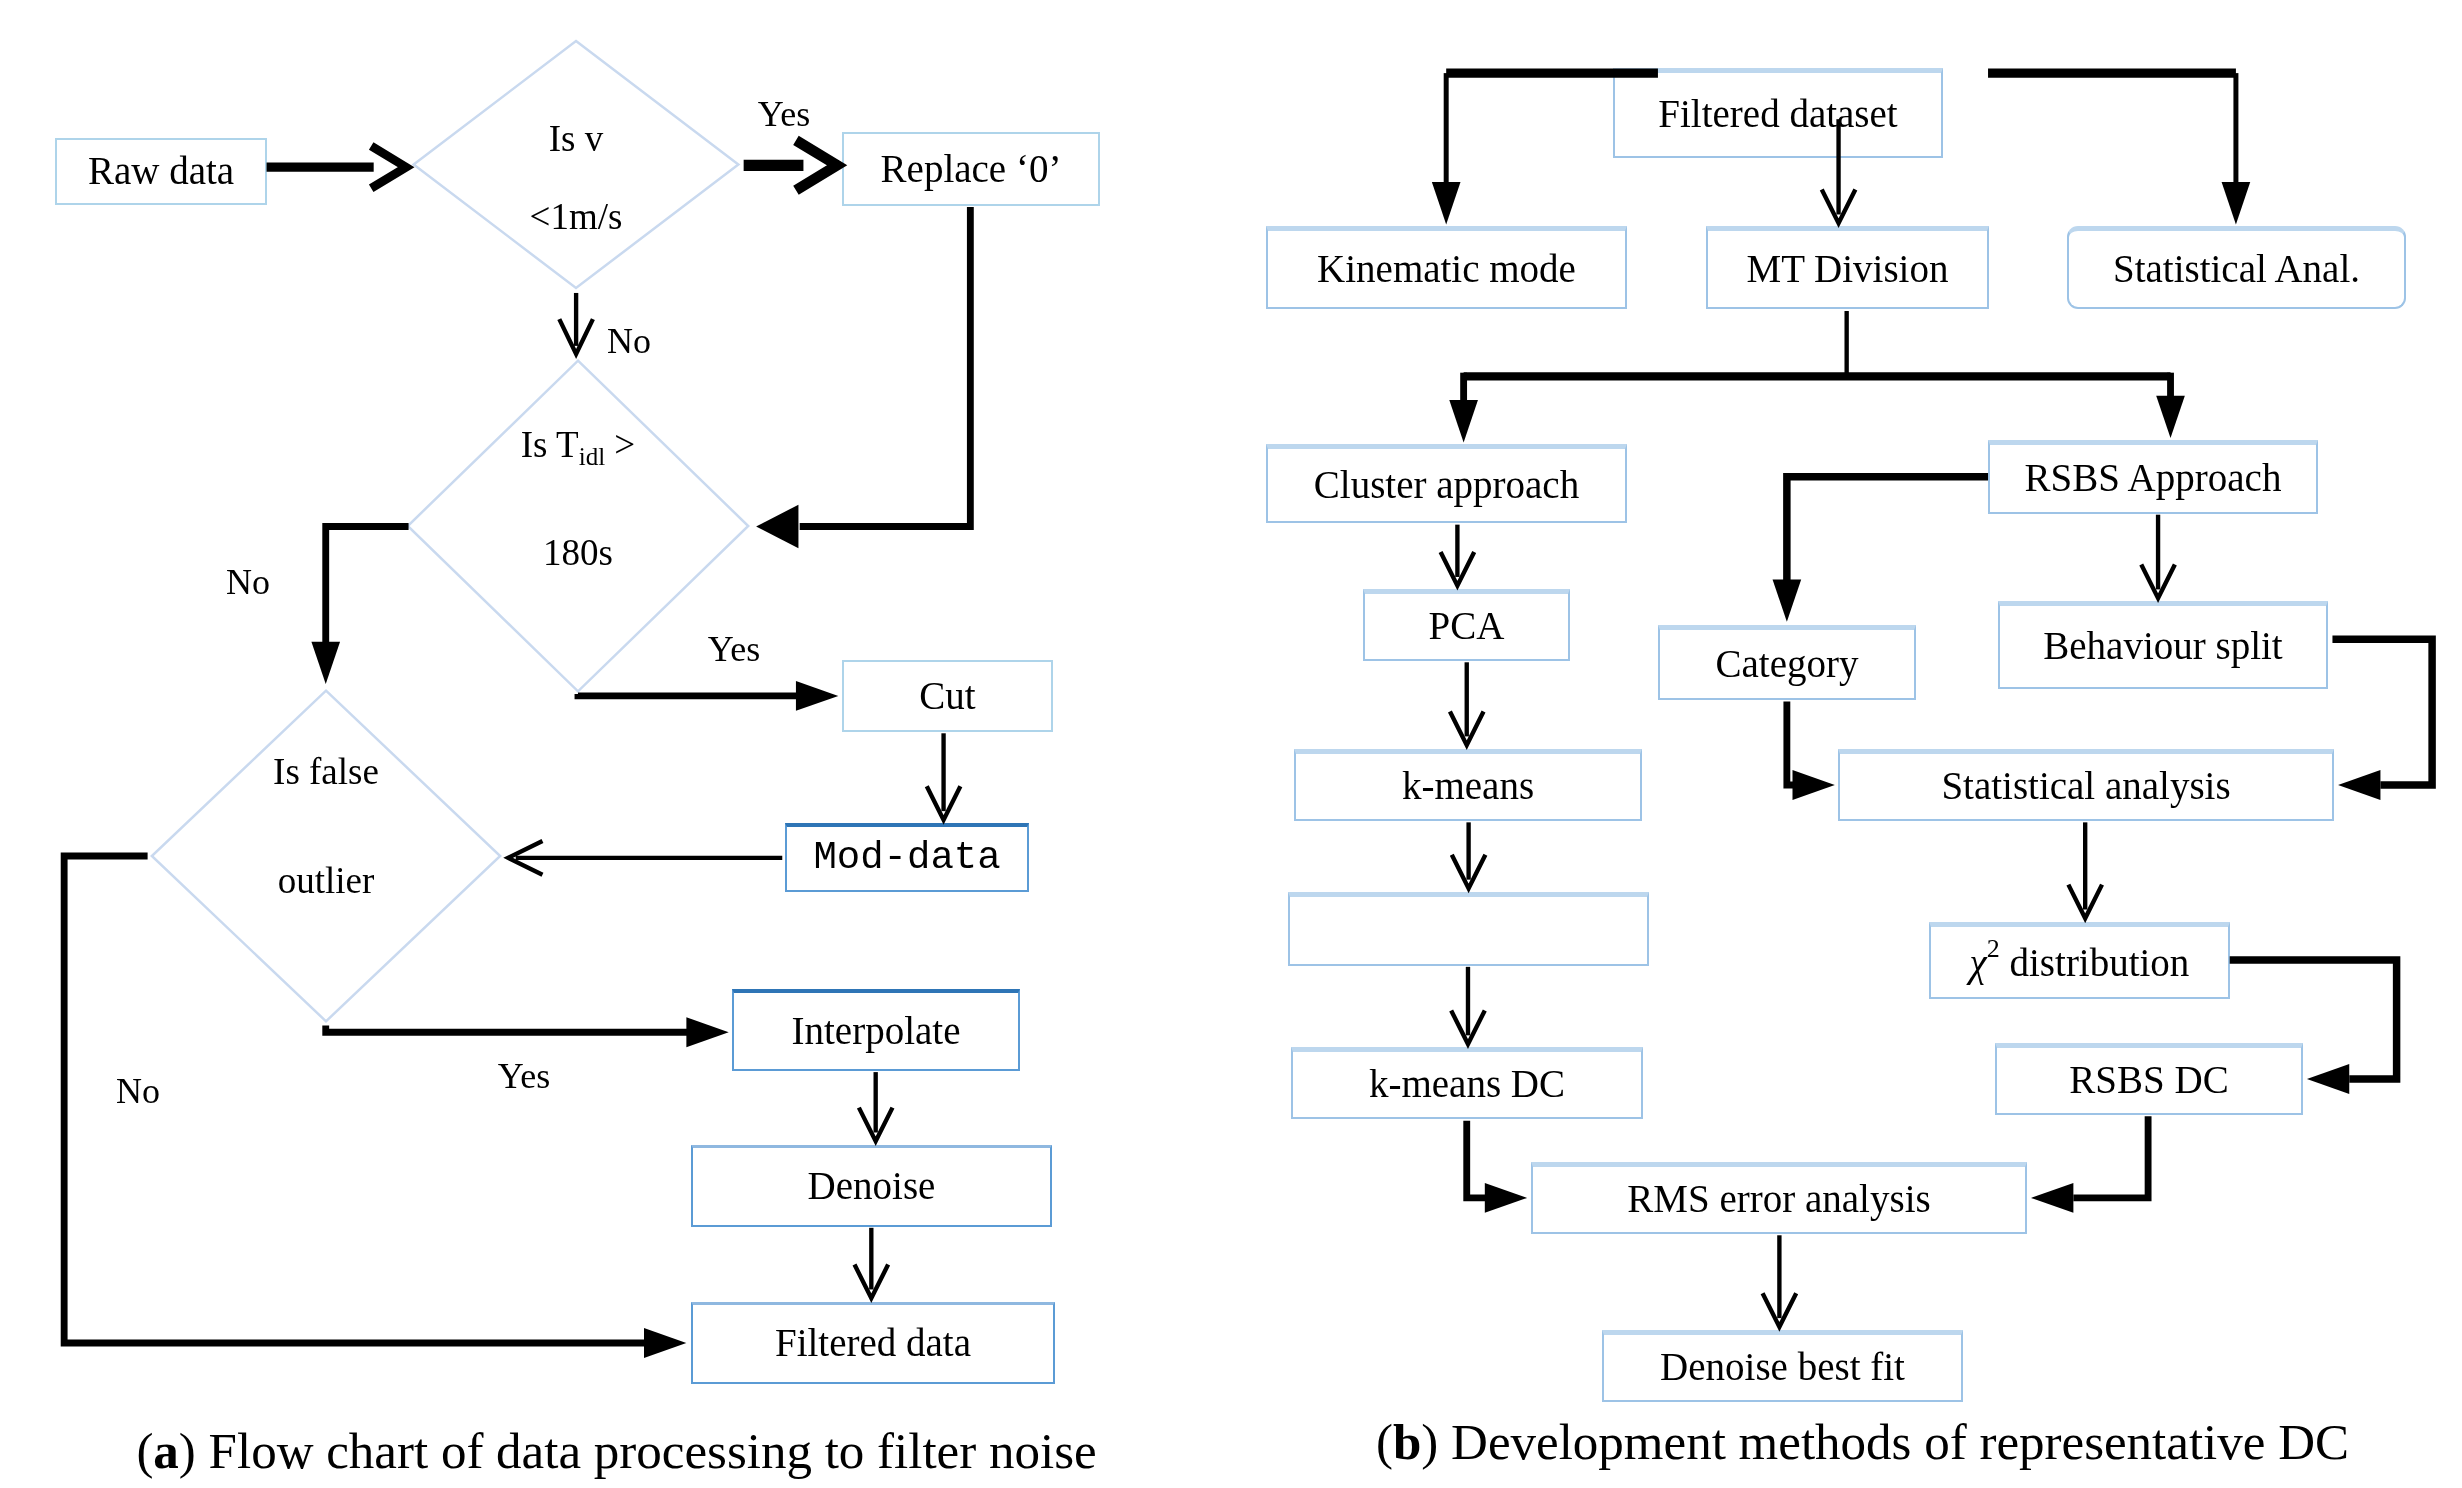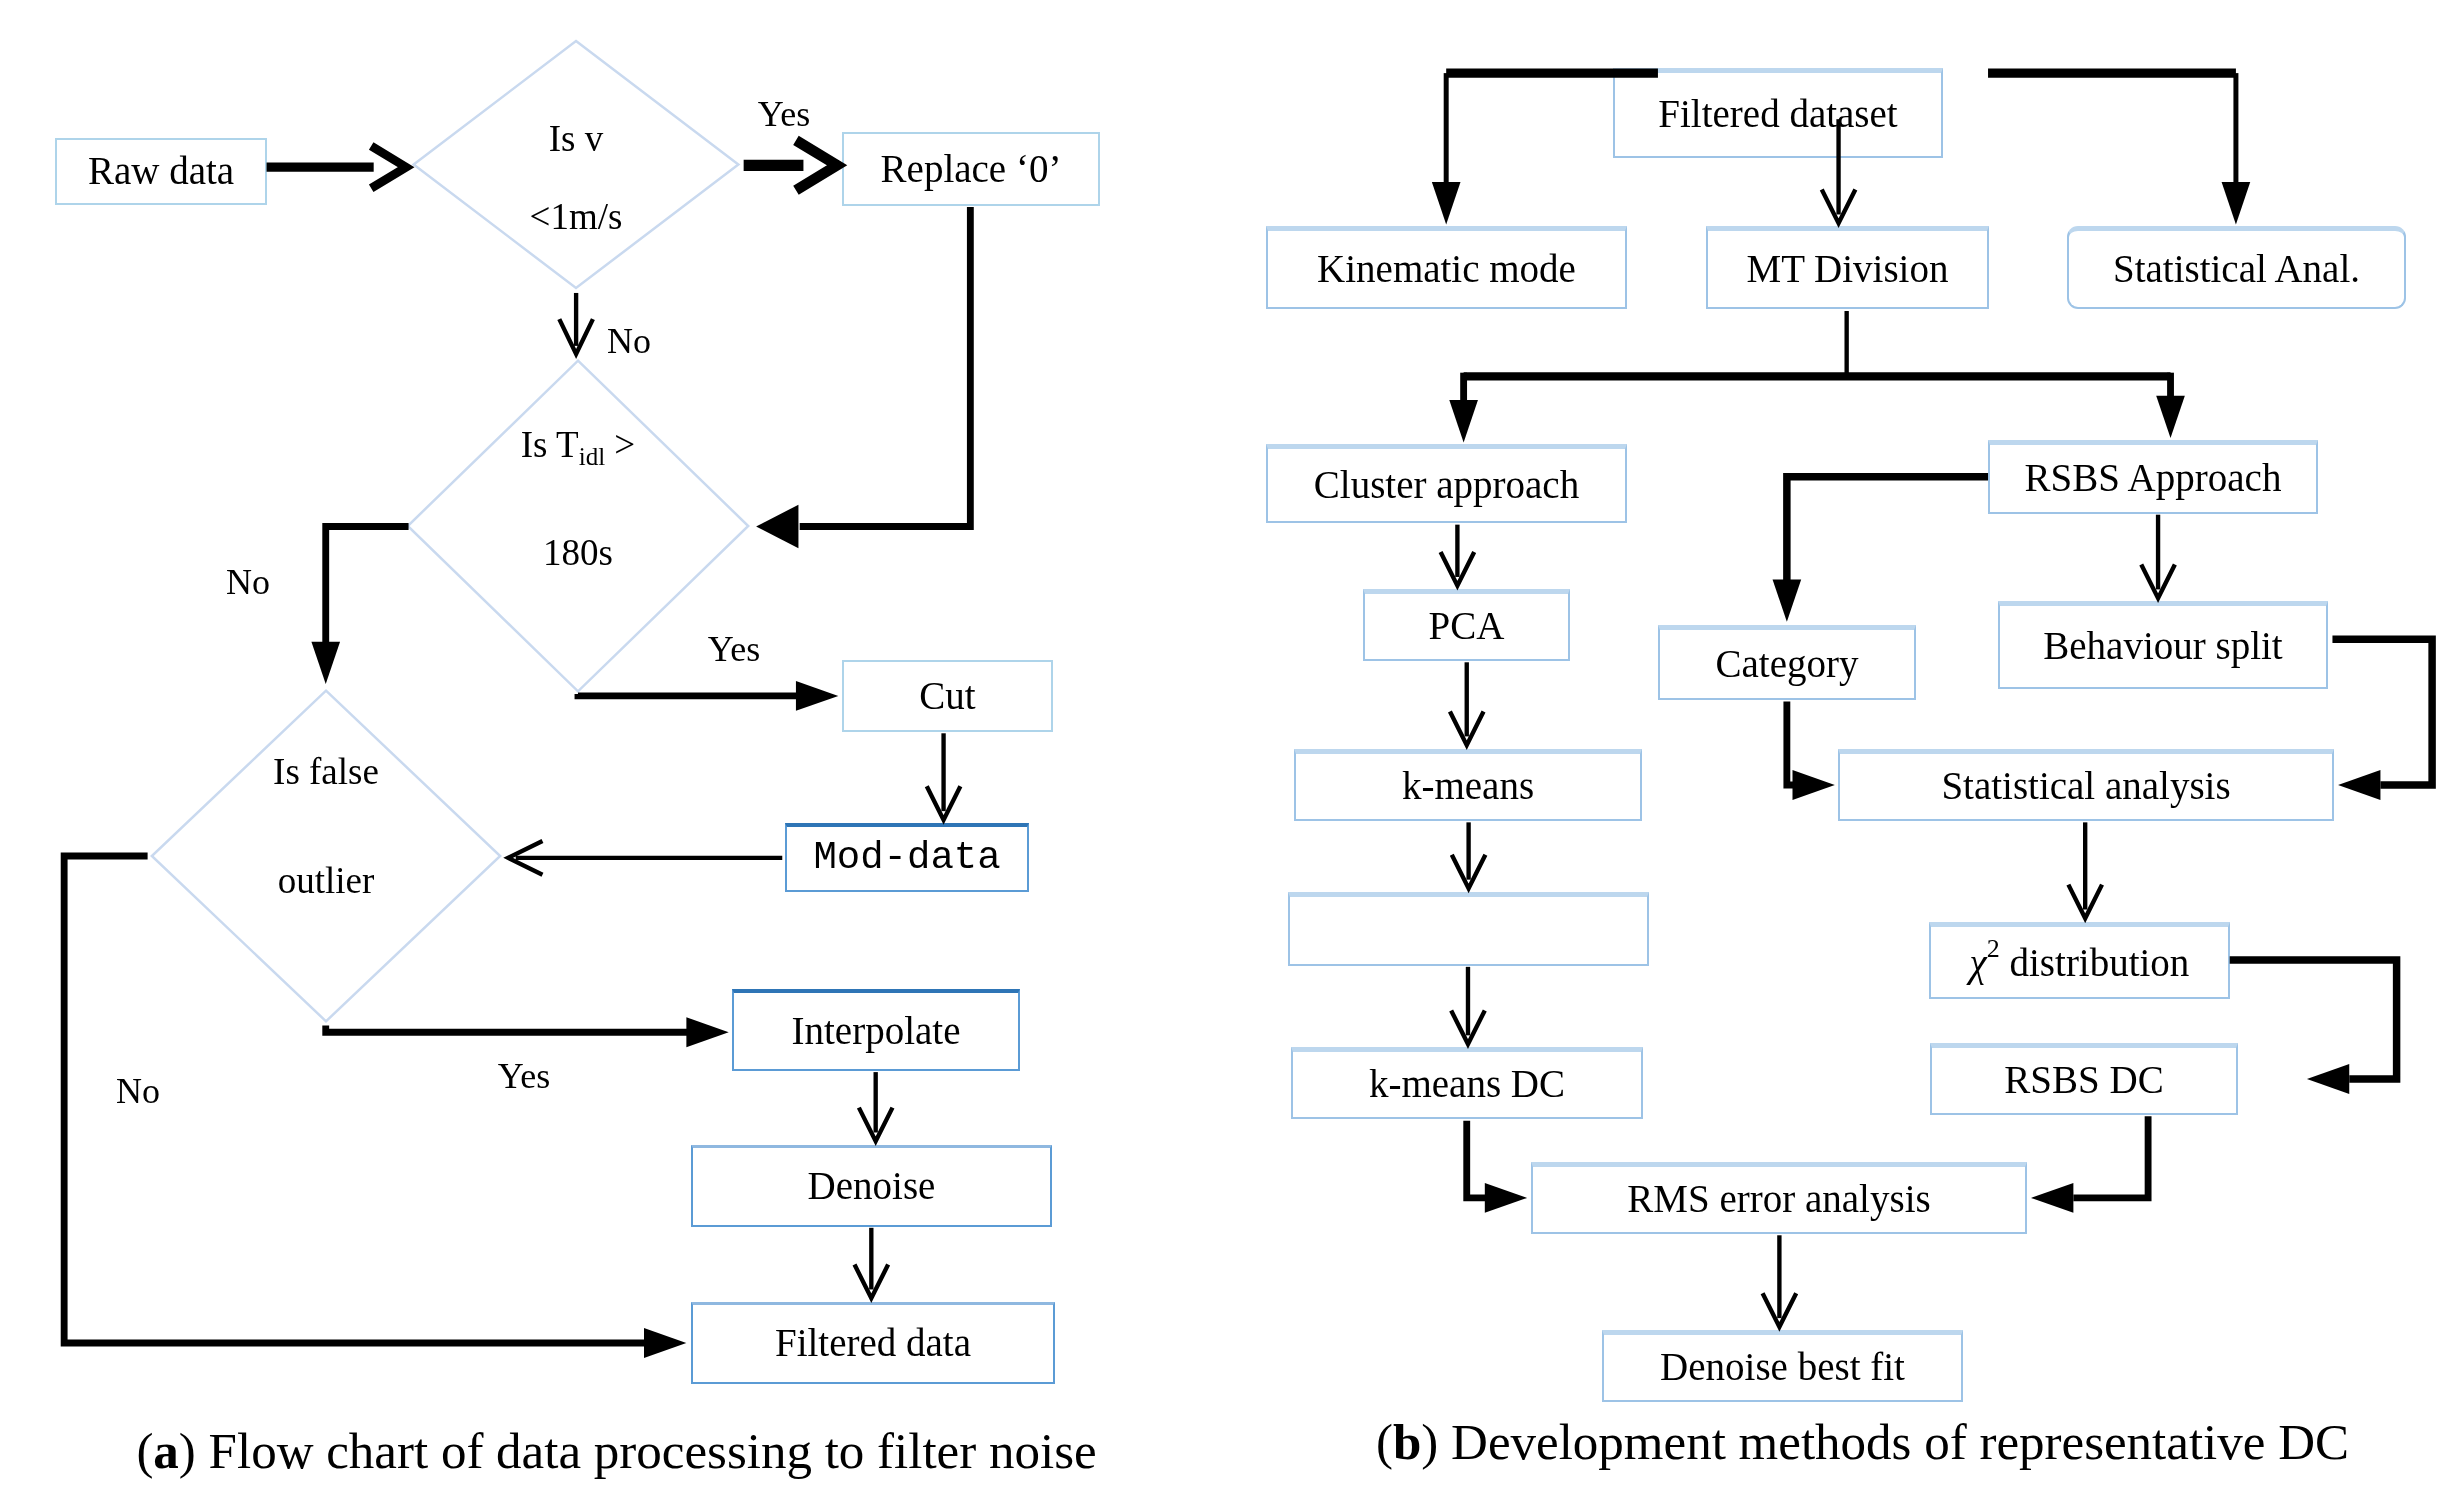--- a/index.html
+++ b/index.html
@@ -164,21 +164,21 @@
     </div>
 
   <div class="box rbox" style="left:1929px;top:922px;width:301px;height:77px;">
       <span><span class="chi-sym">χ</span><sup class="chi">2</sup><span> distribution</span></span>
     </div>
 
   <div class="box rbox" style="left:1291px;top:1047px;width:352px;height:72px;">
       <span>k-means DC</span>
     </div>
 
-  <div class="box rbox" style="left:1930px;top:1043px;width:308px;height:72px;">
+  <div class="box rbox" style="left:1995px;top:1043px;width:308px;height:72px;">
       <span>RSBS DC</span>
     </div>
 
   <div class="box rbox" style="left:1531px;top:1162px;width:496px;height:72px;">
       <span>RMS error analysis</span>
     </div>
 
   <div class="box rbox" style="left:1602px;top:1330px;width:361px;height:72px;">
       <span>Denoise best fit</span>
     </div>

